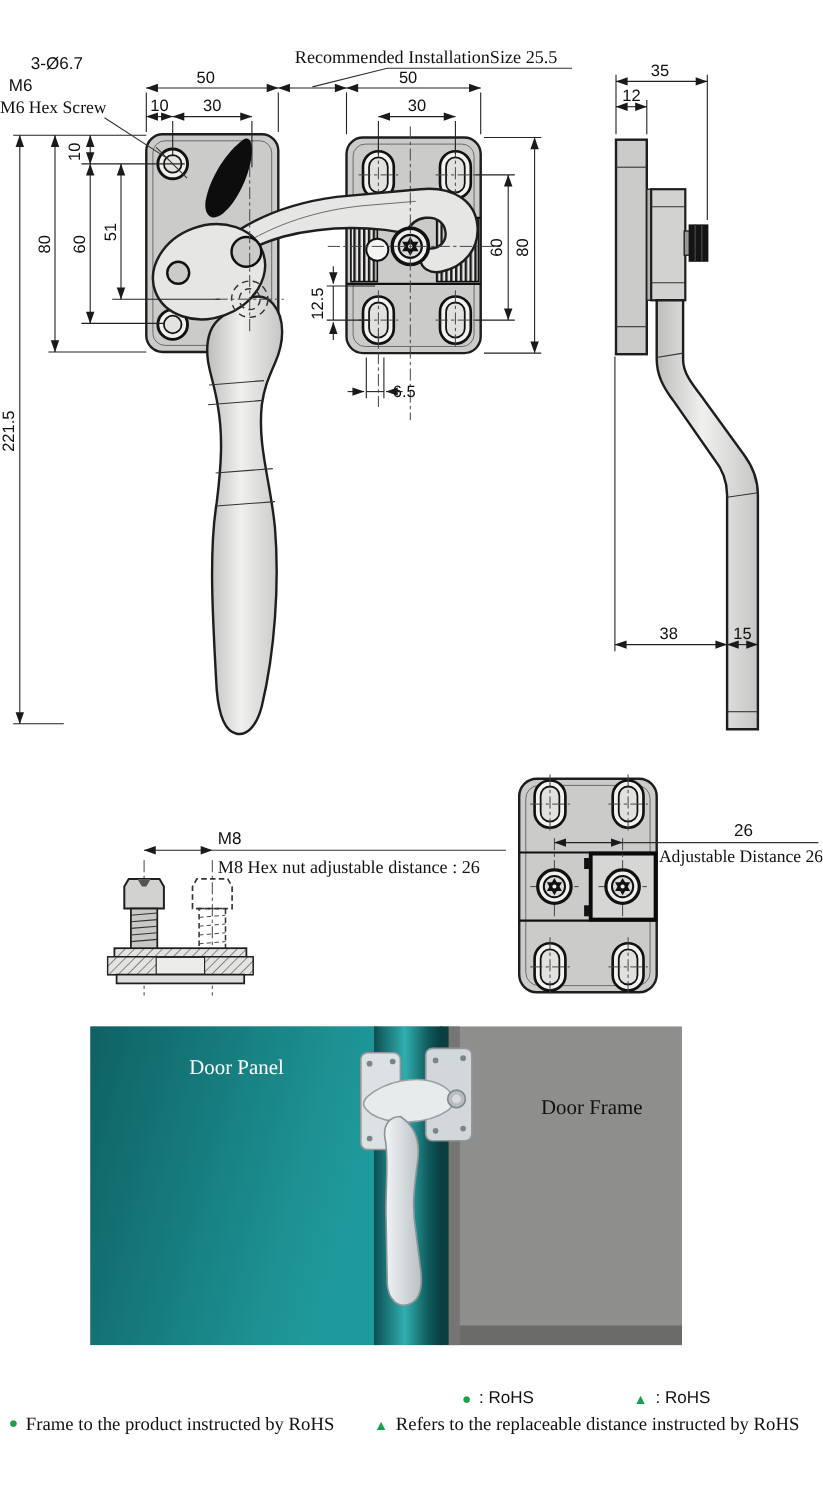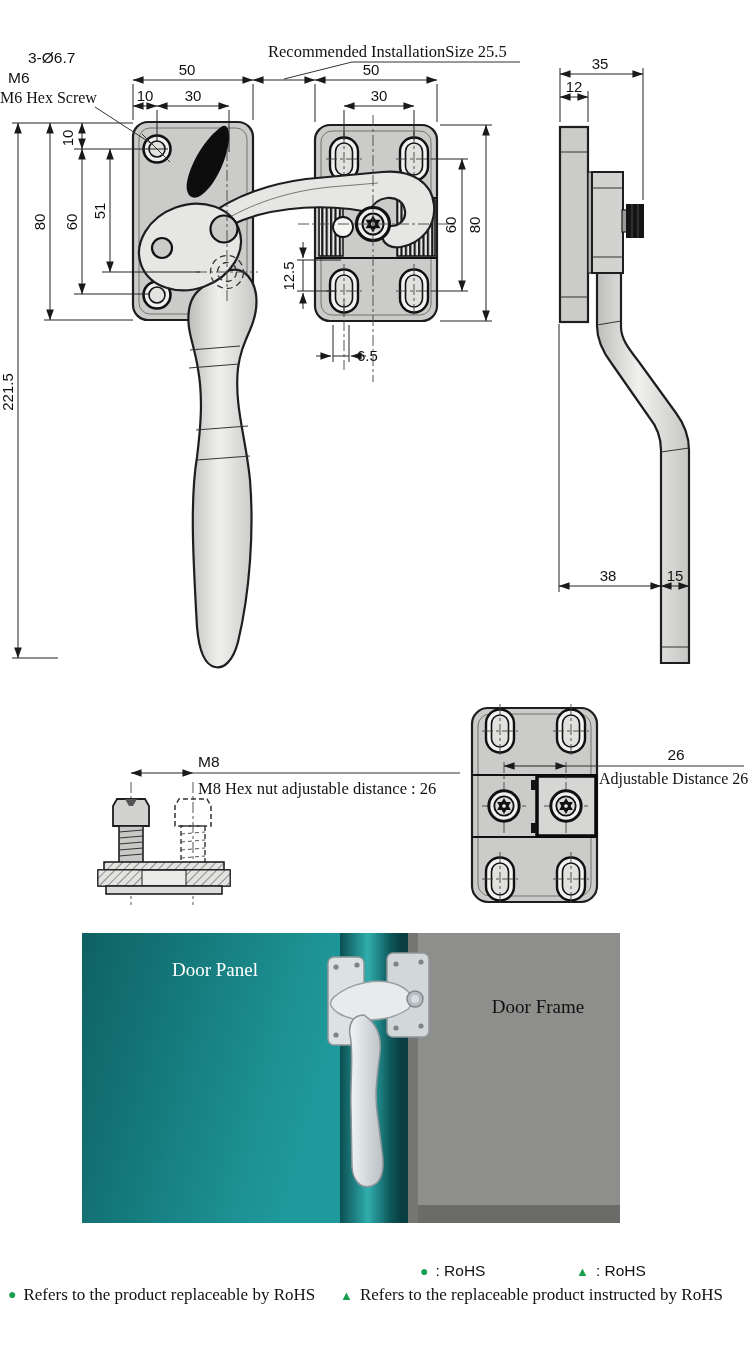--- a/index.html
+++ b/index.html
@@ -336,20 +336,20 @@
   <div class="leg leg-small" style="left:420px; top:1262px;">
     <span class="sym">●</span>
     <span>: RoHS</span>
   </div>
   <div class="leg leg-small" style="left:576px; top:1262px;">
     <span class="sym tri">▲</span>
     <span>: RoHS</span>
   </div>
   <div class="leg leg-big" style="left:8px; top:1285px;">
     <span class="sym">●</span>
-    <span>Refers to the product replaceable by RoHS</span>
+    <span>Frame to the product instructed by RoHS</span>
   </div>
   <div class="leg leg-big" style="left:340px; top:1285px;">
     <span class="sym tri">▲</span>
-    <span>Refers to the replaceable product instructed by RoHS</span>
+    <span>Refers to the replaceable distance instructed by RoHS</span>
   </div>
 
 </div>
 
 </body></html>

